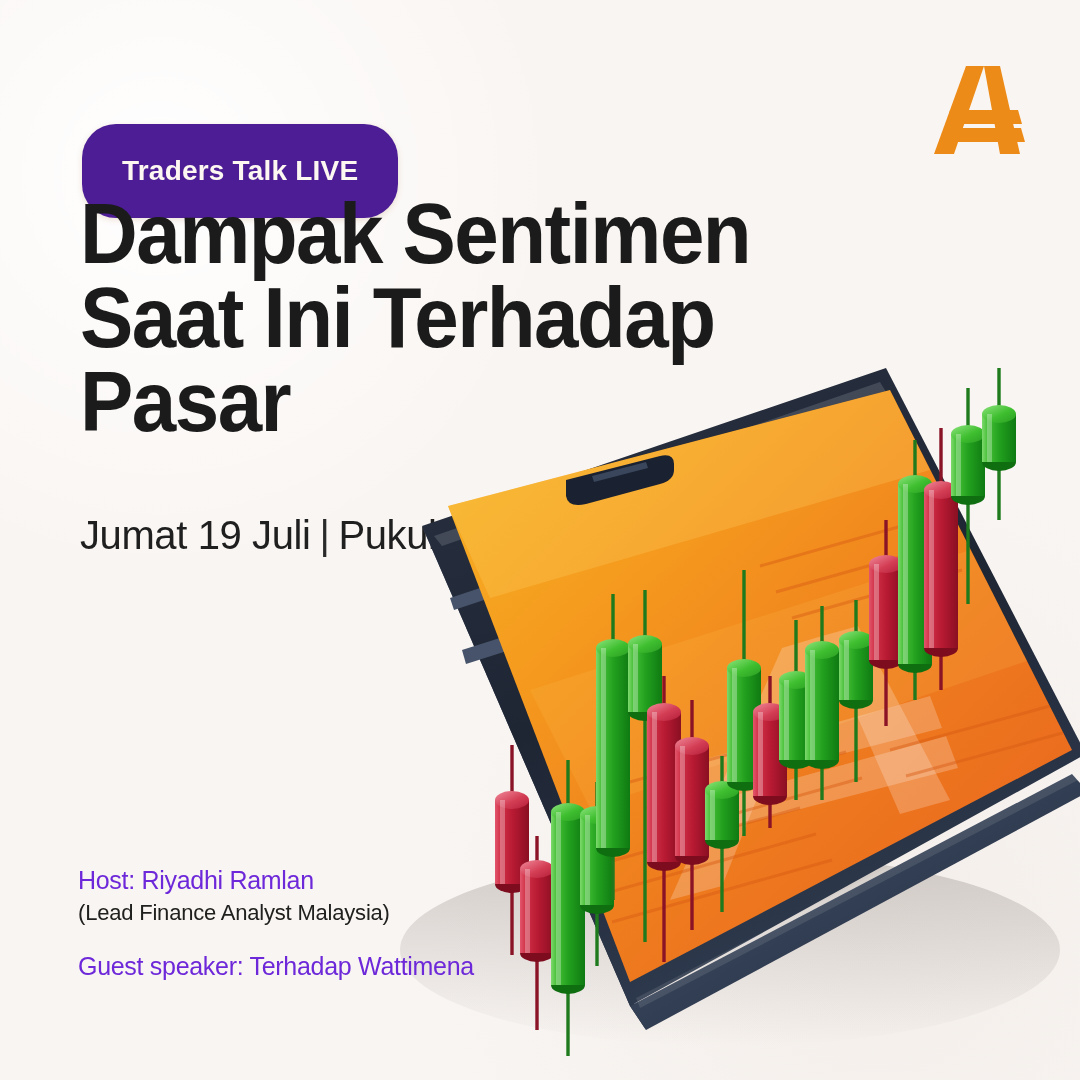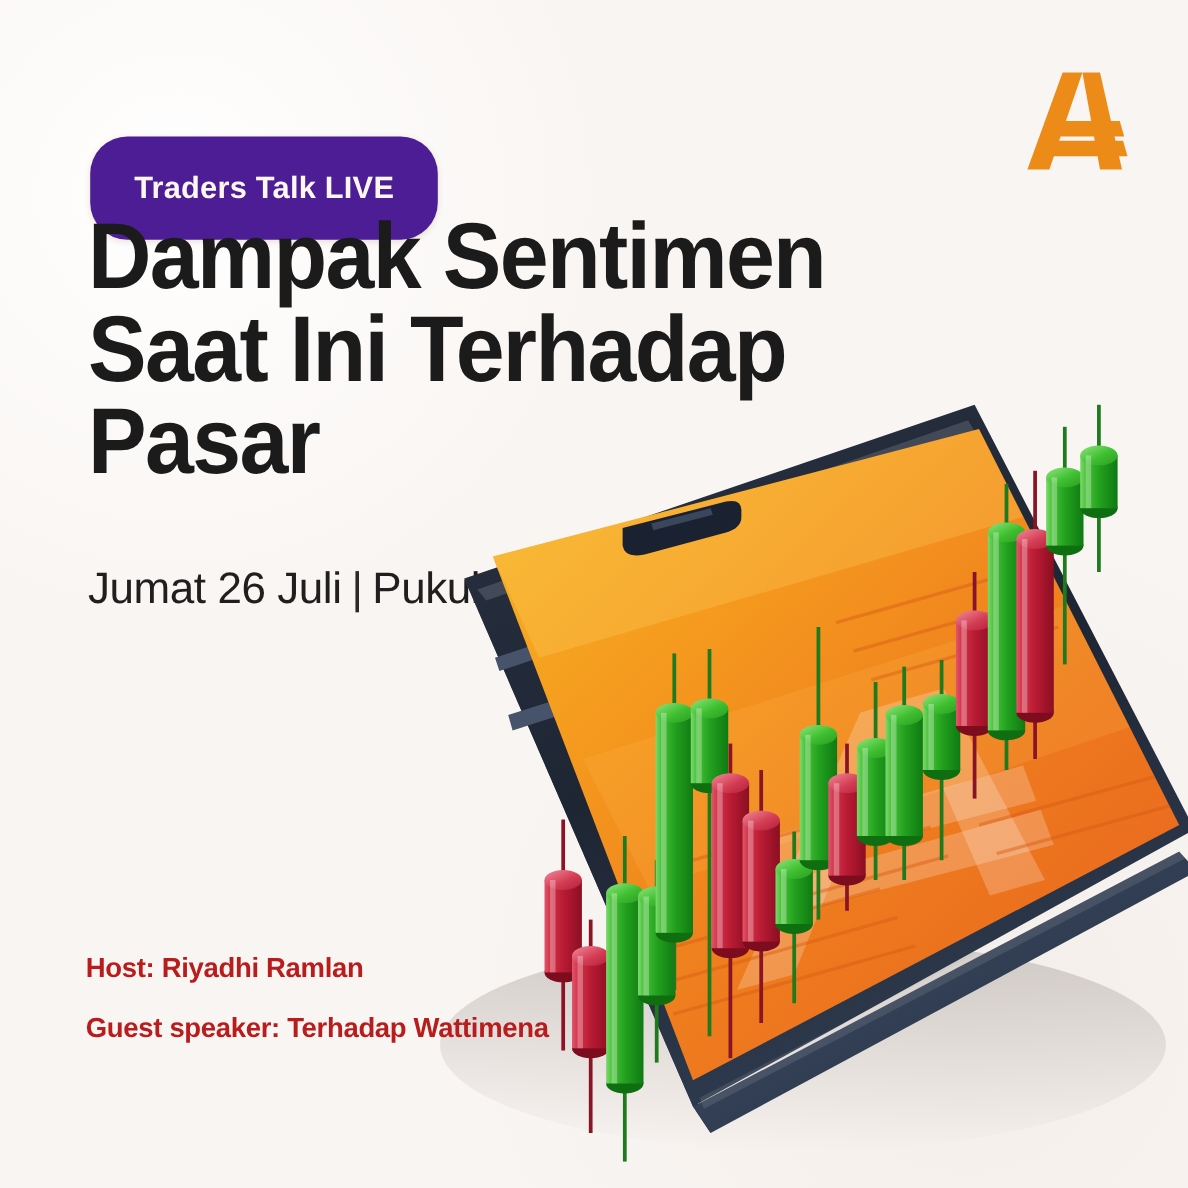--- a/index.html
+++ b/index.html
@@ -49,21 +49,21 @@
   .subhead{
     position:absolute;left:80px;top:513px;
     color:#1F1F1F;font-size:40px;font-weight:400;letter-spacing:-.4px;
     white-space:nowrap;
   }
   .subhead .bar{display:inline-block;padding:0 9px;color:#2A2A2A;font-weight:300;}
 
   
   .credits{position:absolute;left:78px;top:866px;z-index:40;}
   .cred-block{margin-bottom:26px;}
-  .cred-name{font-size:25px;font-weight:bold;color:#b91c1c;letter-spacing:-.3px;
+  .cred-name{font-size:25px;font-weight:normal;color:#6d28d9;letter-spacing:-.3px;
     white-space:nowrap;margin-bottom:5px;}
   .cred-role{font-size:22px;font-weight:400;color:#20201F;letter-spacing:-.2px;
     white-space:nowrap;}
 
   
   .artwork{position:absolute;left:330px;top:330px;width:760px;height:760px;z-index:10;}
   .artwork svg{display:block;width:100%;height:100%;overflow:visible;}
 
   
   .candles{position:absolute;left:0;top:0;width:1080px;height:1080px;z-index:20;
@@ -97,21 +97,21 @@
     </svg>
   </div>
 
   <div class="headline">
     <span class="ln">Dampak Sentimen</span>
     <span class="ln">Saat Ini Terhadap</span>
     <span class="ln">Pasar</span>
   </div>
 
   <div class="subhead">
-    <span>Jumat 26 Juli</span><span class="bar">|</span><span>Pukul 19.00 WIB</span>
+    <span>Jumat 19 Juli</span><span class="bar">|</span><span>Pukul 19.00 WIB</span>
   </div>
 
   <div class="artwork">
     <svg viewBox="0 0 760 760">
       <defs>
         <linearGradient id="screenGrad" x1="0" y1="0" x2="1" y2="1">
           <stop offset="0%" stop-color="#F7B626"></stop>
           <stop offset="30%" stop-color="#F59A1E"></stop>
           <stop offset="62%" stop-color="#EE7A1E"></stop>
           <stop offset="100%" stop-color="#E8601F"></stop>
@@ -362,19 +362,20 @@
             <ellipse cx="999" cy="414" rx="17" ry="9" fill="url(#gUpTop)"></ellipse>
             <rect x="987" y="414" width="5" height="48" fill="rgba(255,255,255,.30)"></rect>
           </g>
         </g>
     </svg>
   </div>
 
   <div class="credits">
     <div class="cred-block">
       <div class="cred-name">Host: Riyadhi Ramlan</div>
+      <div class="cred-role">(Lead Finance Analyst Malaysia)</div>
     </div>
     <div class="cred-block">
       <div class="cred-name">Guest speaker: Terhadap Wattimena</div>
     </div>
   </div>
 
 </div>
 
 </body></html>

